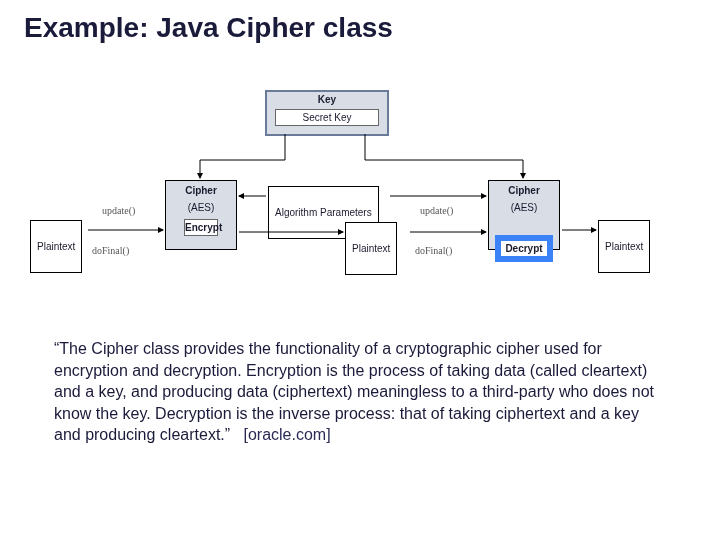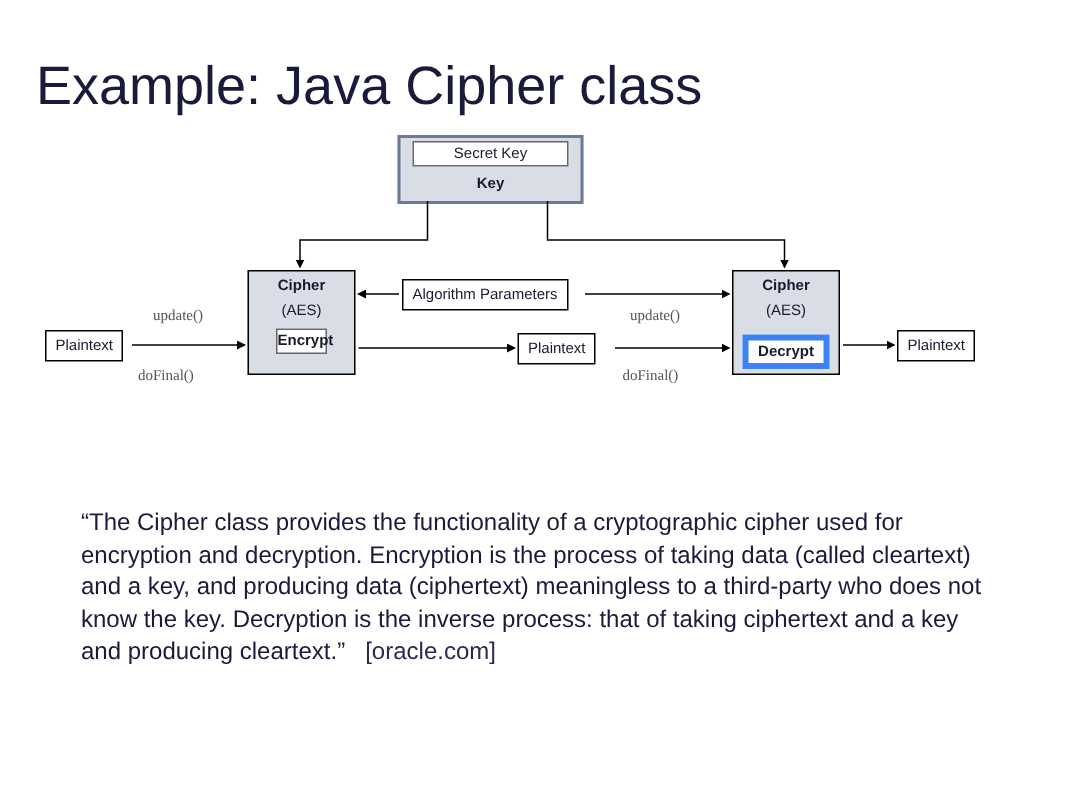--- a/index.html
+++ b/index.html
@@ -1,49 +1,49 @@
 <!DOCTYPE html>
 <html><head>
 <meta charset="utf-8">
 <style>
 html,body{margin:0;padding:0;width:720px;height:540px;background:#fff;font-family:Arial,Helvetica,sans-serif;color:#1a1a2e}
 .slide{position:relative;width:720px;height:540px}
-.title{position:absolute;left:24px;top:36px;font-size:36px;font-weight:normal;color:#1a1a3a}
+.title{position:absolute;left:24px;top:12px;font-size:28px;font-weight:bold;color:#1a1a3a}
 .diagram{position:absolute;left:40px;top:90px;width:640px;height:200px}
-.box{position:absolute;border:1px solid #000;background:#fff;font-size:10px;text-align:center;padding:4px 6px;white-space:nowrap}
+.box{position:absolute;border:1px solid #000;background:#fff;font-size:10px;text-align:center;padding:20px 6px;white-space:nowrap}
 .shaded{background:#d8dde6}
 .keybox{border:2px solid #6a7a99}
 .quote{position:absolute;left:54px;top:338px;width:612px;font-size:16px;line-height:1.35;color:#1a1a3a}
 .src{font-size:16px;color:#2a2a55}
 .lbl{position:absolute;font-size:10px;color:#555;font-family:Liberation Serif, serif}
 svg.arrows{position:absolute;left:0;top:0;width:640px;height:200px}
 </style>
 </head>
 <body>
 
 <div class="slide">
   <div class="title">Example: Java Cipher class</div>
 
   <div class="diagram">
 
     <div class="box keybox shaded" style="left:225px;top:0;width:120px;height:42px;padding:0">
+      <div style="font-size:10px;padding:2px 0;font-weight:bold">Key</div>
       <div style="margin:2px 8px 4px 8px;border:1px solid #666;background:#fff;font-size:10px;padding:2px 4px">Secret Key</div>
-      <div style="font-size:10px;padding:2px 0;font-weight:bold">Key</div>
     </div>
 
     <div class="box shaded" style="left:125px;top:90px;width:70px;height:68px;padding:0">
       <div style="padding:4px 0;font-weight:bold">Cipher</div>
       <div style="padding:2px 0">(AES)</div>
       <div style="margin:4px 18px;border:1px solid #666;background:#fff;padding:2px 0;font-weight:bold">Encrypt</div>
     </div>
 
     <div class="box shaded" style="left:448px;top:90px;width:70px;height:68px;padding:0">
       <div style="padding:4px 0;font-weight:bold">Cipher</div>
       <div style="padding:2px 0">(AES)</div>
-      <div style="margin:8px 6px;border:4px solid #3b82f6;background:#fff;padding:2px 0;font-weight:bold">Decrypt</div>
+      <div style="margin:20px 6px;border:6px solid #3b82f6;background:#fff;padding:2px 0;font-weight:bold">Decrypt</div>
     </div>
 
     <div class="box" style="left:228px;top:96px">Algorithm Parameters</div>
 
     <div class="box" style="left:-10px;top:130px">Plaintext</div>
 
     <div class="box" style="left:305px;top:132px">Plaintext</div>
 
     <div class="box" style="left:558px;top:130px">Plaintext</div>
 

